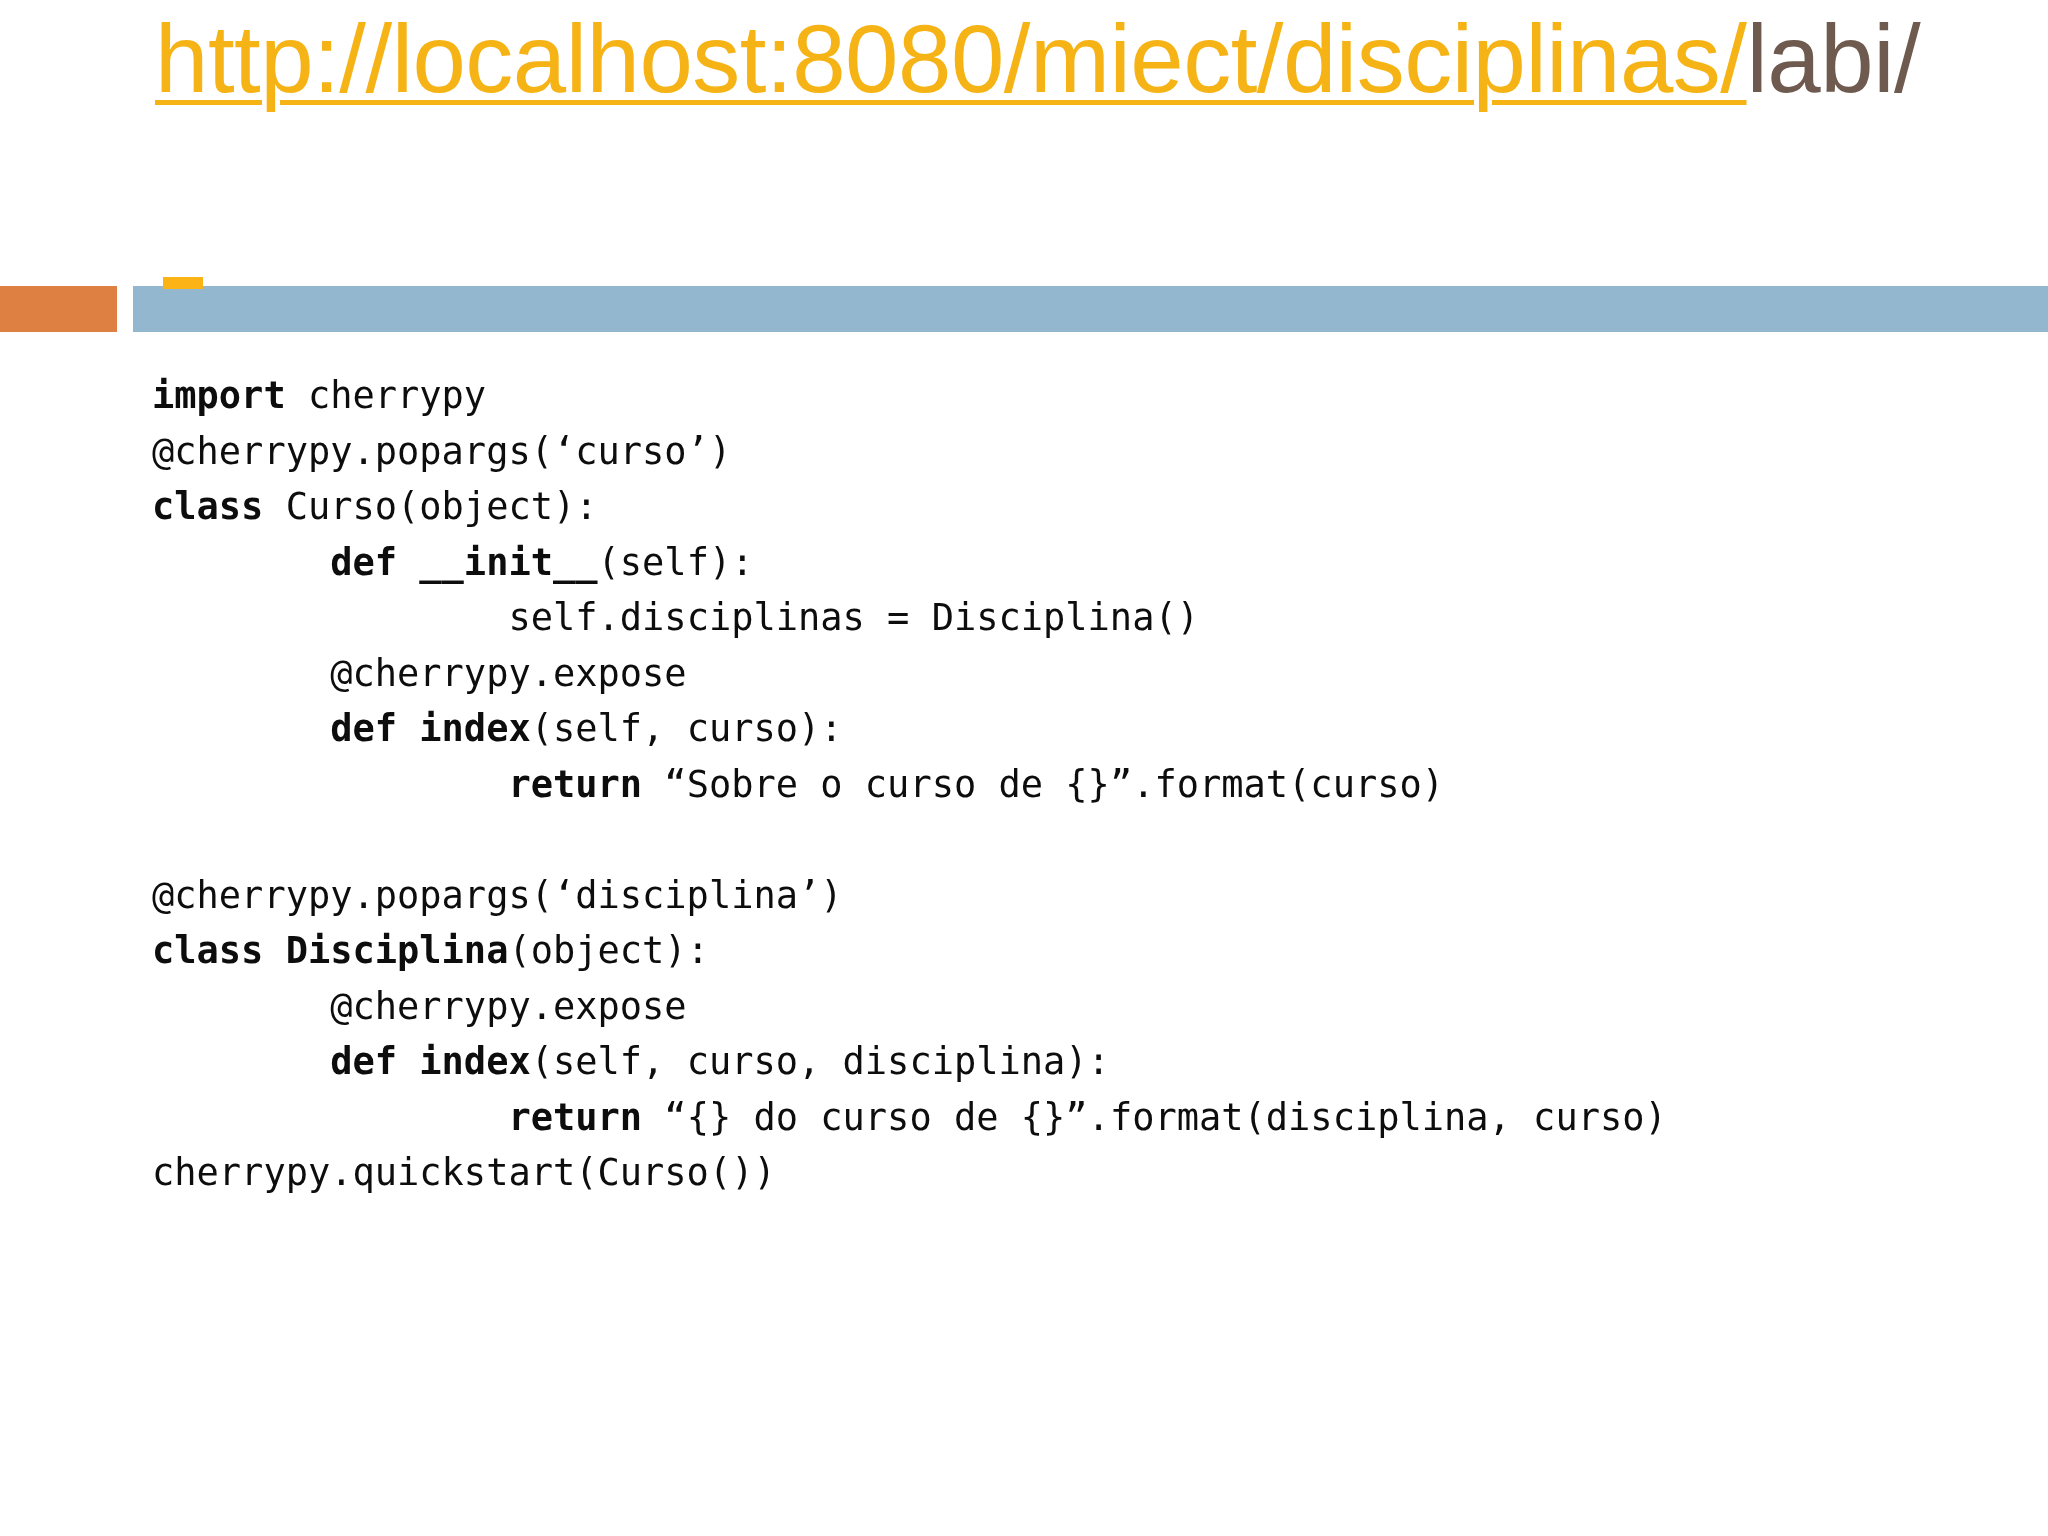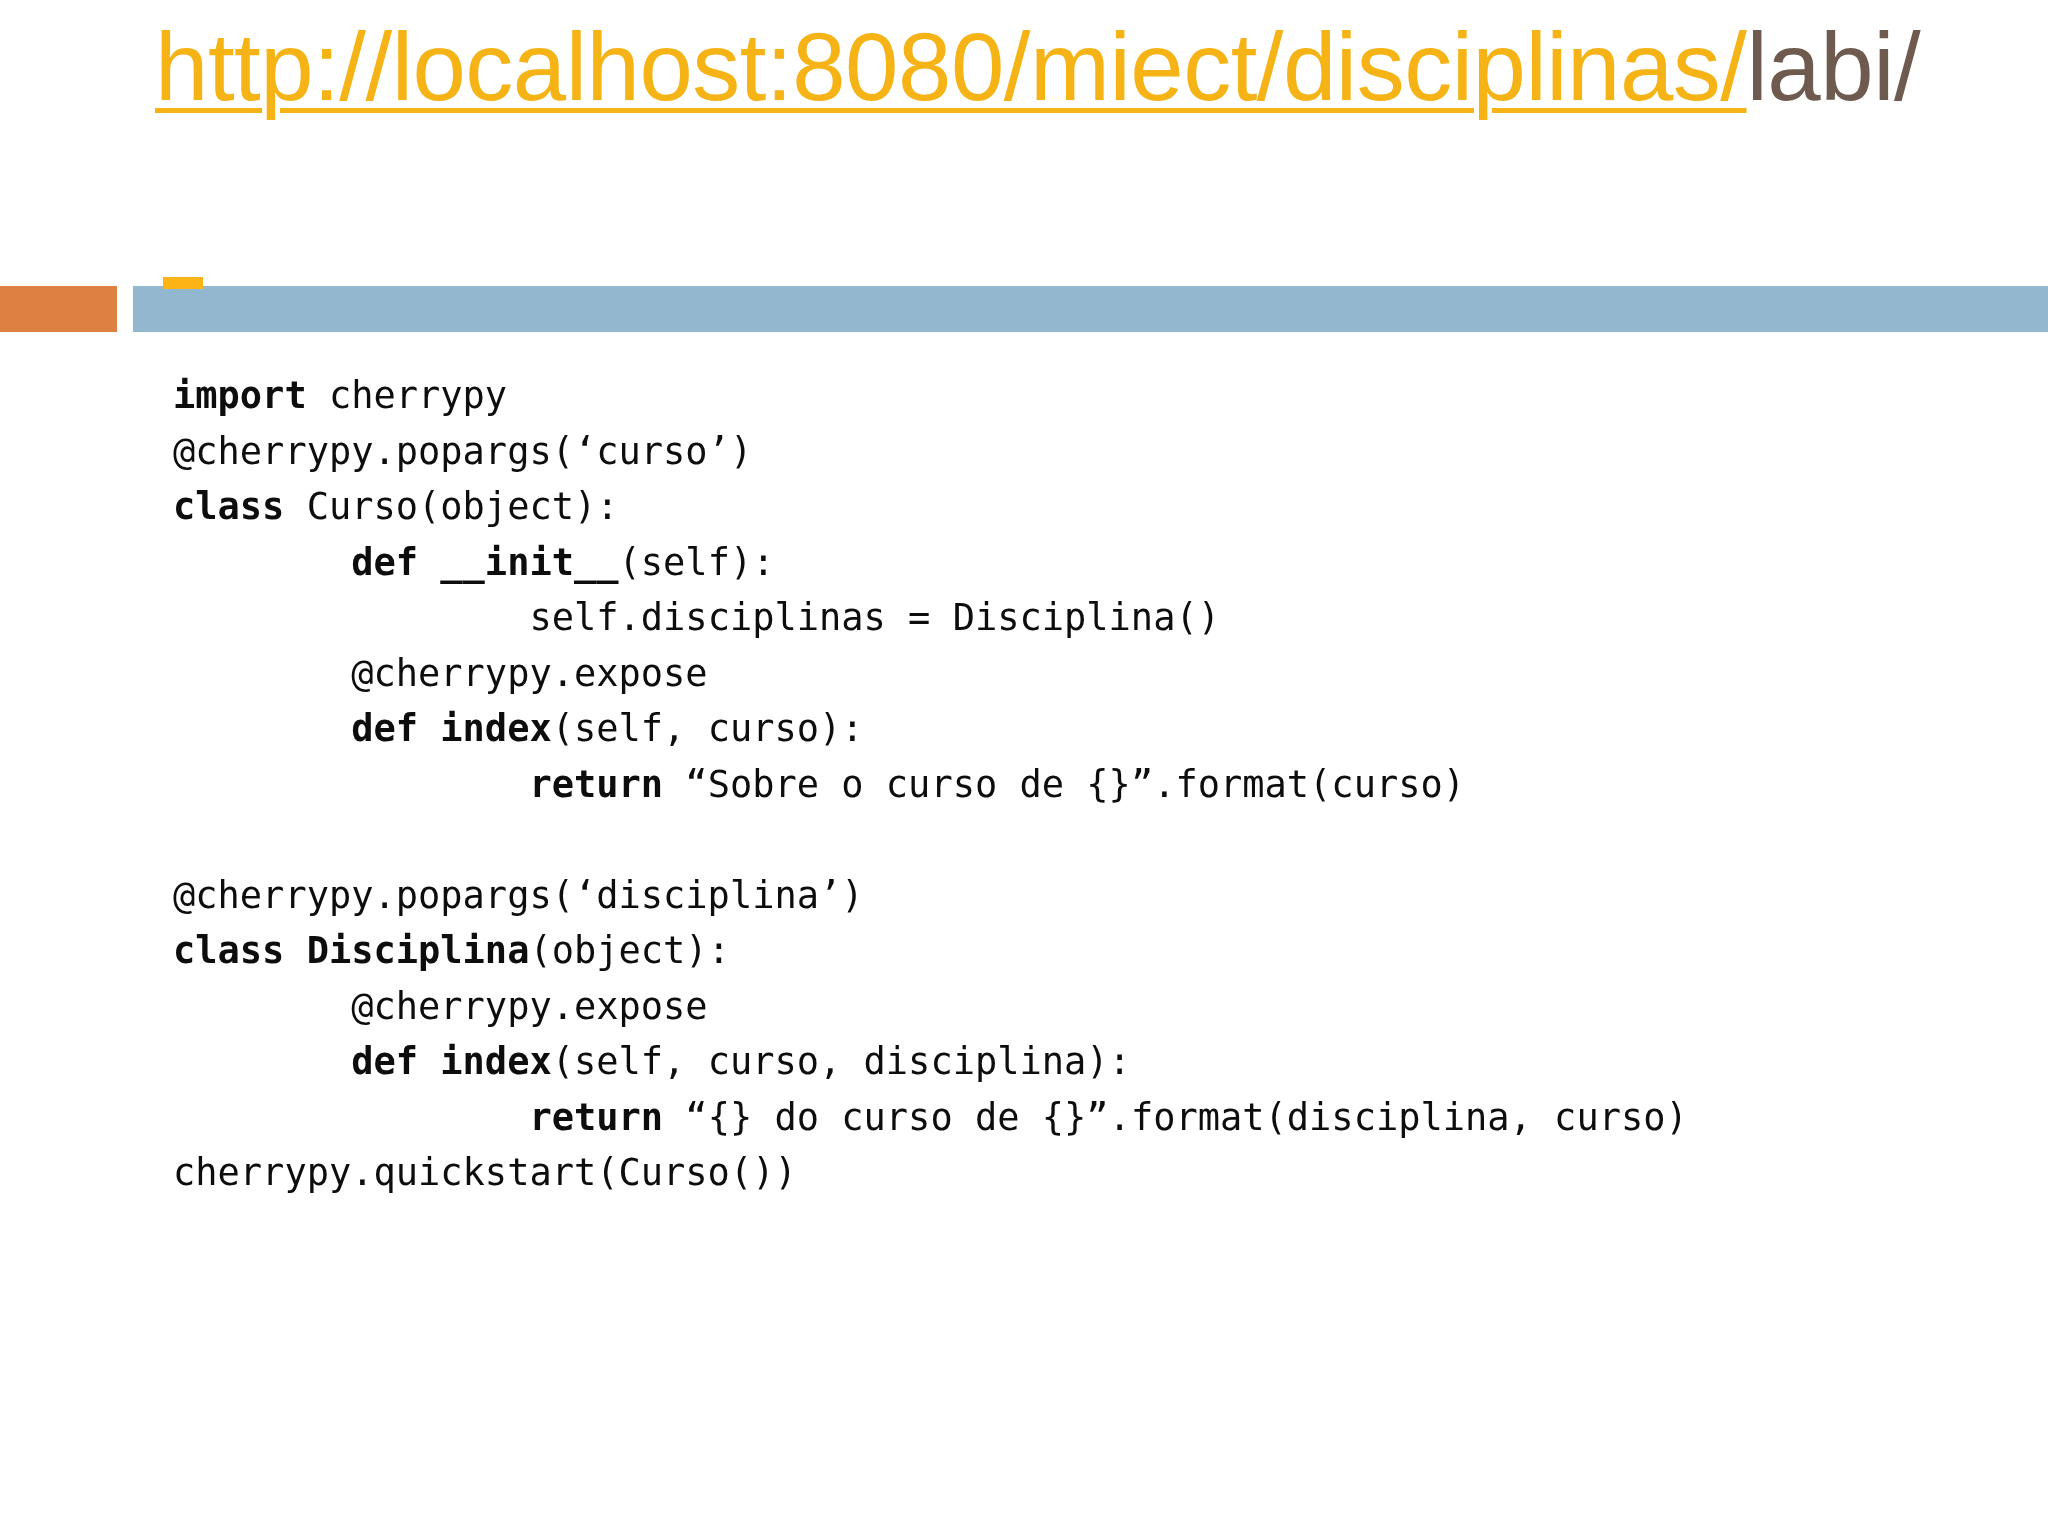--- a/index.html
+++ b/index.html
@@ -13,21 +13,21 @@
     height: 1536px;
     overflow: hidden;
     font-family: "Liberation Sans", sans-serif;
     position: relative;
   }
 
   
   .slide-title {
     position: absolute;
     left: 155px;
-    top: 10px;
+    top: 2px;
     width: 1820px;
     font-family: "Liberation Sans", sans-serif;
     font-size: 96px;
     line-height: 1.18;
     letter-spacing: -0.5px;
     white-space: pre-wrap;
     color: #F5B315;
   }
   .title-link {
     color: #F5B315;
@@ -62,21 +62,21 @@
     left: 163px;
     top: 277px;
     width: 40px;
     height: 12px;
     background: #FBB316;
   }
 
   
   .code-block {
     position: absolute;
-    left: 173px;
+    left: 152px;
     top: 368px;
     width: 1800px;
     font-family: "DejaVu Sans Mono", "Liberation Mono", monospace;
     font-size: 37px;
     line-height: 55.5px;
     color: #0d0d0d;
     white-space: pre-wrap;
     word-break: break-word;
   }
   .code-line {

